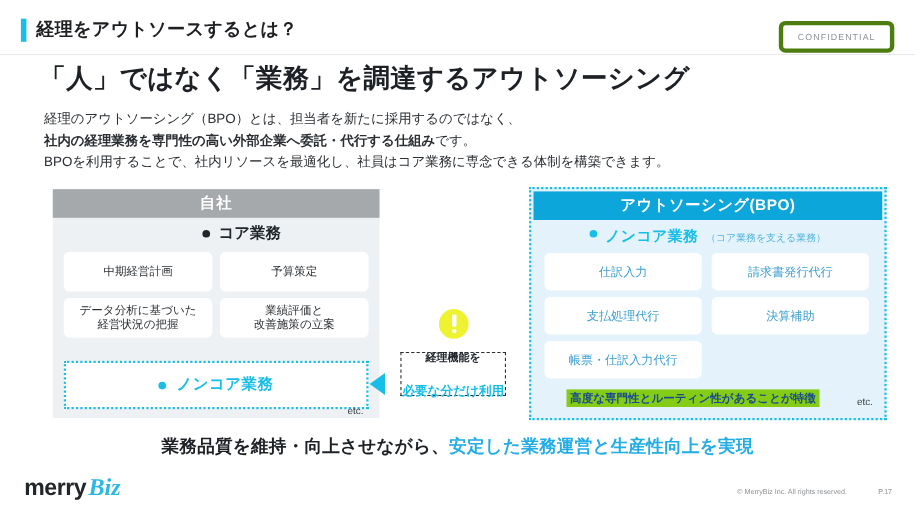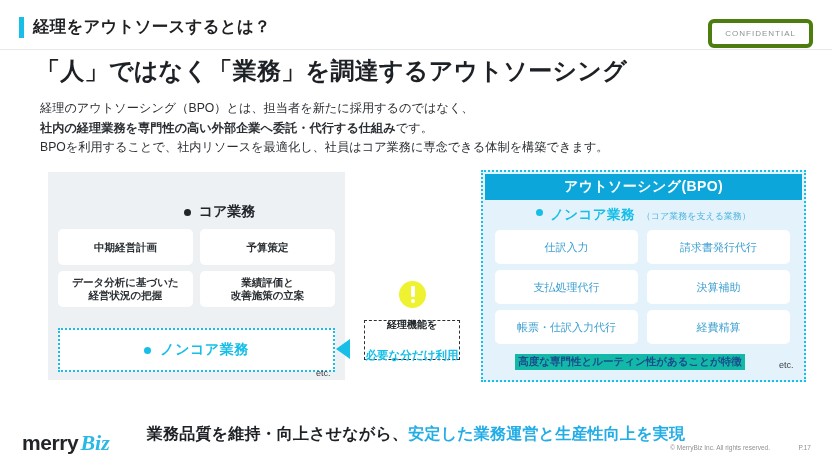--- a/index.html
+++ b/index.html
@@ -114,21 +114,20 @@
     background: #21262b;
     display: inline-block;
   }
   .own-grid {
     position: absolute;
     left: 10px; top: 57px;
     width: 277px;
     display: grid;
     grid-template-columns: 1fr 1fr;
     gap: 6px 7px;
-    font-weight: bold;
   }
   .own-card {
     background: #ffffff;
     border-radius: 5px;
     height: 36px;
     display: flex;
     align-items: center;
     justify-content: center;
     text-align: center;
     font-size: 10.5px;
@@ -296,42 +295,41 @@
     left: 2px; top: 182px;
     width: 290px;
     display: flex;
     align-items: center;
     justify-content: center;
   }
   #bpo-highlight {
     font-size: 10.5px;
     font-weight: bold;
     color: #1A4B8C;
-    background: #14b8a6;
+    background: #84cc16;
     padding: 1px 3px;
     white-space: nowrap;
   }
   #bpo-etc {
     position: absolute;
     left: 296px; top: 188px;
     font-size: 9px;
     color: #3a3f44;
   }
 
   
   #conclusion {
     position: absolute;
     left: 0; top: 396px;
     width: 832px;
     text-align: center;
     font-size: 16px;
     font-weight: bold;
     letter-spacing: 0.2px;
     white-space: nowrap;
-    margin-top: 28px;
   }
   #conclusion .concl-dark { color: #1d2125; }
   #conclusion .concl-cyan { color: #23ADE6; }
 
   
   #footer-logo {
     position: absolute;
     left: 22px; top: 430px;
     display: flex;
     align-items: baseline;
@@ -386,20 +384,21 @@
 
   <div id="slide-title">「人」ではなく「業務」を調達するアウトソーシング</div>
 
   <div id="lead-block">
     <div class="lead-line">経理のアウトソーシング（BPO）とは、担当者を新たに採用するのではなく、</div>
     <div class="lead-line"><span class="lead-strong">社内の経理業務を専門性の高い外部企業へ委託・代行する仕組み</span><span>です。</span></div>
     <div class="lead-line">BPOを利用することで、社内リソースを最適化し、社員はコア業務に専念できる体制を構築できます。</div>
   </div>
 
   <div id="panel-own">
+    <div id="panel-own-header">自社</div>
 
     <div id="own-core-label">
       <span class="bullet-dark"></span>
       <span>コア業務</span>
     </div>
 
     <div class="own-grid">
       <div class="own-card">
         <span>中期経営計画</span>
       </div>
@@ -457,23 +456,20 @@
       </div>
       <div class="bpo-card">
         <span>支払処理代行</span>
       </div>
       <div class="bpo-card">
         <span>決算補助</span>
       </div>
       <div class="bpo-card">
         <span>帳票・仕訳入力代行</span>
       </div>
-      <div class="bpo-card">
-        <span>経費精算</span>
-      </div>
     </div>
 
     <div id="bpo-highlight-wrap">
       <span id="bpo-highlight">高度な専門性とルーティン性があることが特徴</span>
     </div>
 
     <div id="bpo-etc">etc.</div>
   </div>
 
   <div id="conclusion">

